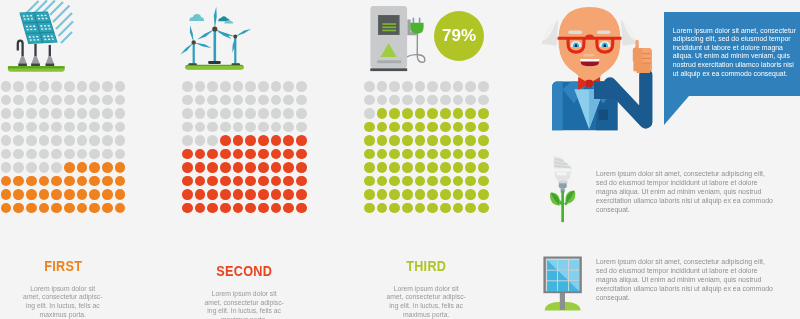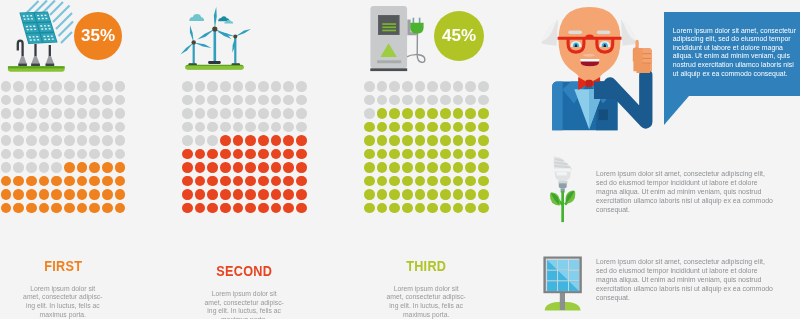--- a/index.html
+++ b/index.html
@@ -209,23 +209,20 @@
       <div class="dot" style="background: rgb(240, 129, 31);"></div>
       <div class="dot" style="background: rgb(240, 129, 31);"></div>
       <div class="dot" style="background: rgb(240, 129, 31);"></div>
       <div class="dot" style="background: rgb(240, 129, 31);"></div>
       <div class="dot" style="background: rgb(240, 129, 31);"></div>
       <div class="dot" style="background: rgb(240, 129, 31);"></div>
       <div class="dot" style="background: rgb(240, 129, 31);"></div>
       <div class="dot" style="background: rgb(240, 129, 31);"></div>
       <div class="dot" style="background: rgb(240, 129, 31);"></div>
     </div>
-  <div class="pct" style="left:74px;top:12px;width:48px;height:48px;background:#f0811f;">
-    <span>35%</span>
-  </div>
 
   <svg class="abs" style="left:180px;top:0px;" width="80" height="75" viewBox="0 0 80 75">
     <g>
       <path d="M9.3 20.9 q0-3.6 3.6-3.8 0.6-3.1 4.1-3.1 3.4 0 4.2 3.2 2.8-0.2 2.8 3.7 z" fill="#6fc5cd"></path>
       <path d="M38.2 21.2 q0-2.9 2.9-3.1 0.6-1.8 2.8-1.8 2.2 0 2.9 1.9 2.3-0.2 2.9 3 z" fill="#1b8ca0"></path>
       <path d="M44.3 23.4 q0-2 2.2-2.1 0.5-1.6 2.2-1.6 1.7 0 2.3 1.6 2.1-0.1 2.3 2.1 z" fill="#6fc5cd"></path>
     </g>
     <g>
       <rect x="12.6" y="42.4" width="2.2" height="21" fill="#2f9fbd"></rect>
       <rect x="8.4" y="63.2" width="8.5" height="2.6" rx="1" fill="#303640"></rect>
@@ -484,21 +481,21 @@
       <div class="dot" style="background: rgb(176, 196, 37);"></div>
       <div class="dot" style="background: rgb(176, 196, 37);"></div>
       <div class="dot" style="background: rgb(176, 196, 37);"></div>
       <div class="dot" style="background: rgb(176, 196, 37);"></div>
       <div class="dot" style="background: rgb(176, 196, 37);"></div>
       <div class="dot" style="background: rgb(176, 196, 37);"></div>
       <div class="dot" style="background: rgb(176, 196, 37);"></div>
       <div class="dot" style="background: rgb(176, 196, 37);"></div>
     </div>
   <div class="pct" style="left:434px;top:11px;width:50px;height:50px;background:#b0c425;">
-    <span>45%</span>
+    <span>79%</span>
   </div>
 
   <div class="caption" style="left:0.6px;top:257.8px;width:124.4px;">
     <div class="title" style="color:#f0811f;">FIRST</div>
     <div class="body">Lorem ipsum dolor sit amet, consectetur adipisc­ing elit. In luctus, felis ac maximus porta.</div>
   </div>
   <div class="caption" style="left:182.0px;top:263px;width:124.4px;">
     <div class="title" style="color:#e8441f;">SECOND</div>
     <div class="body">Lorem ipsum dolor sit amet, consectetur adipisc­ing elit. In luctus, felis ac maximus porta.</div>
   </div>

